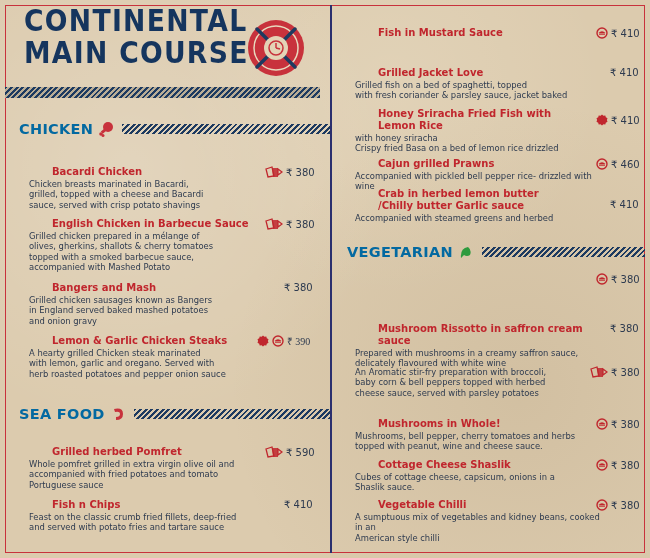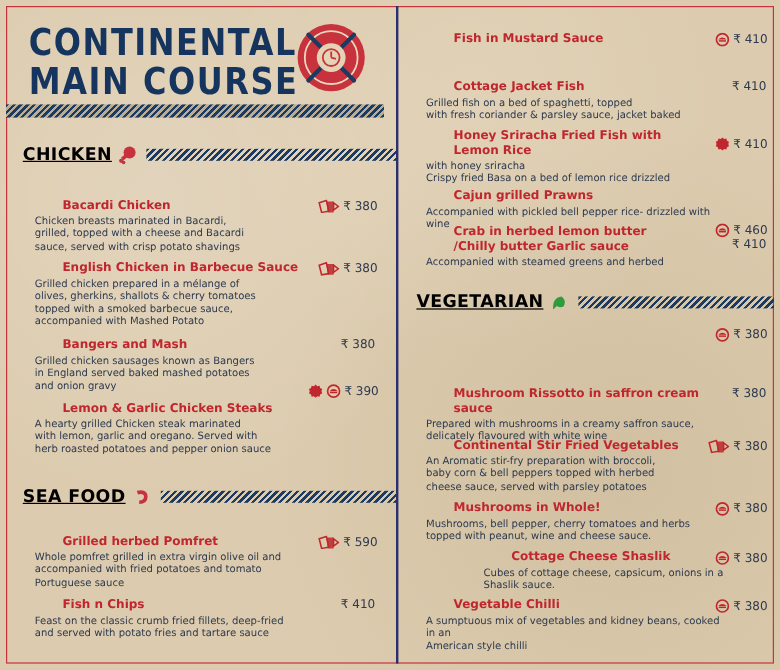--- a/index.html
+++ b/index.html
@@ -19,43 +19,42 @@
     border: 1.5px solid #c8323c;
   }
   .divider {
     position: absolute; left: 330px; top: 5px; width: 1.5px; height: 548px;
     background: #2a2f6e;
   }
   .col { position: absolute; top: 0; }
   .col-left { left: 5px; width: 325px; height: 558px; }
   .col-right { left: 331px; width: 314px; height: 558px; }
 
-  .title-block { position: absolute; left: 19px; top: 20px; }
+  .title-block { position: absolute; left: 19px; top: 4px; }
   .title-line {
     font-family: "DejaVu Sans", sans-serif;
     font-weight: bold; font-size: 31px; letter-spacing: 1.5px;
     color: #15355e; line-height: 32px;
     transform: scaleX(0.86); transform-origin: left center;
     white-space: nowrap;
   }
   .logo {
     position: absolute; left: 242px; top: 19px; width: 58px; height: 58px;
   }
   .hatch-band {
     position: absolute; left: 0px; top: 87px; width: 315px; height: 11px;
     background: repeating-linear-gradient(135deg, #1d3a60 0 2px, #b9ad96 2px 4px);
   }
 
   .section-head {
     position: absolute; display: flex; align-items: center;
   }
   .section-title {
-    font-weight: bold; font-size: 14.5px; color: #000000; letter-spacing: 0.3px;
+    font-weight: bold; font-size: 14.5px; color: #0369a1; letter-spacing: 0.3px;
     white-space: nowrap;
-    text-decoration: underline;
   }
   .section-icon { margin-left: 5px; margin-right: 8px; width: 16px; height: 16px; display: inline-block; }
   .section-hatch {
     height: 10px; flex: 1;
     background: repeating-linear-gradient(135deg, #1d3a60 0 2px, transparent 2px 4px);
   }
 
   .item { position: absolute; }
   .item-name {
     font-weight: bold; font-size: 10px; color: #c0262d; line-height: 12px; padding-left: 23px;
@@ -167,21 +166,21 @@
   </div>
 
   <div class="item" style="left:24px; top:335px; width:240px;">
     <div class="item-name">Lemon &amp; Garlic Chicken Steaks</div>
     <div class="item-desc">
       <div>A hearty grilled Chicken steak marinated</div>
       <div>with lemon, garlic and oregano. Served with</div>
       <div>herb roasted potatoes and pepper onion sauce</div>
     </div>
   </div>
-  <div class="price-wrap" style="left:252px; top:320px;">
+  <div class="price-wrap" style="left:252px; top:334px;font-family:Liberation Serif, serif;">
     <svg class="ico">
         <use href="#newb"></use>
       </svg>
     <svg class="ico">
         <use href="#reco"></use>
       </svg>
     <span class="price">₹ 390</span>
   </div>
 
   <div class="section-head" style="left:14px; top:406px; width:311px;">
@@ -224,21 +223,21 @@
     <div class="item-name">Fish in Mustard Sauce</div>
   </div>
   <div class="price-wrap" style="left:265px; top:27px;">
     <svg class="ico">
         <use href="#reco"></use>
       </svg>
     <span class="price">₹ 410</span>
   </div>
 
   <div class="item" style="left:24px; top:67px; width:230px;">
-    <div class="item-name">Cottage Jacket Fish</div>
+    <div class="item-name">Grilled Jacket Love</div>
     <div class="item-desc">
       <div>Grilled fish on a bed of spaghetti, topped</div>
       <div>with fresh coriander &amp; parsley sauce, jacket baked</div>
     </div>
   </div>
   <div class="price-wrap" style="left:279px; top:67px;">
     <span class="price">₹ 410</span>
   </div>
 
   <div class="item" style="left:24px; top:108px; width:230px;">
@@ -255,21 +254,21 @@
       </svg>
     <span class="price">₹ 410</span>
   </div>
 
   <div class="item" style="left:24px; top:158px; width:240px;">
     <div class="item-name">Cajun grilled Prawns</div>
     <div class="item-desc">
       <div>Accompanied with pickled bell pepper rice- drizzled with wine</div>
     </div>
   </div>
-  <div class="price-wrap" style="left:265px; top:158px;margin-top:28px;">
+  <div class="price-wrap" style="left:265px; top:158px;">
     <svg class="ico">
         <use href="#reco"></use>
       </svg>
     <span class="price">₹ 460</span>
   </div>
 
   <div class="item" style="left:24px; top:188px; width:230px;">
     <div class="item-name">Crab in herbed lemon butter</div>
     <div class="item-name">/Chilly butter Garlic sauce</div>
     <div class="item-desc">
@@ -300,21 +299,20 @@
     <div class="item-desc">
       <div>Prepared with mushrooms in a creamy saffron sauce,</div>
       <div>delicately flavoured with white wine</div>
     </div>
   </div>
   <div class="price-wrap" style="left:279px; top:323px;">
     <span class="price">₹ 380</span>
   </div>
 
   <div class="item" style="left:24px; top:366px; width:240px;">
-    <div class="item-name">Continental Stir Fried Vegetables</div>
     <div class="item-desc">
       <div>An Aromatic stir-fry preparation with broccoli,</div>
       <div>baby corn &amp; bell peppers topped with herbed</div>
       <div>cheese sauce, served with parsley potatoes</div>
     </div>
   </div>
   <div class="price-wrap" style="left:259px; top:366px;">
     <svg class="ico ico-chef">
         <use href="#chef"></use>
       </svg>
@@ -328,21 +326,21 @@
       <div>topped with peanut, wine and cheese sauce.</div>
     </div>
   </div>
   <div class="price-wrap" style="left:265px; top:418px;">
     <svg class="ico">
         <use href="#reco"></use>
       </svg>
     <span class="price">₹ 380</span>
   </div>
 
-  <div class="item" style="left:24px; top:459px; width:240px;margin-left:48px;">
+  <div class="item" style="left:24px; top:459px; width:240px;">
     <div class="item-name">Cottage Cheese Shaslik</div>
     <div class="item-desc">
       <div>Cubes of cottage cheese, capsicum, onions in a</div>
       <div>Shaslik sauce.</div>
     </div>
   </div>
   <div class="price-wrap" style="left:265px; top:459px;">
     <svg class="ico">
         <use href="#reco"></use>
       </svg>

